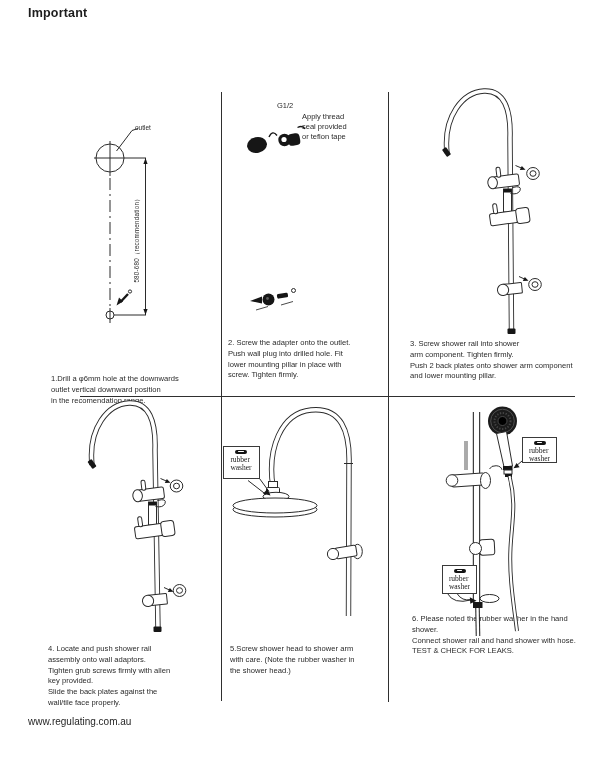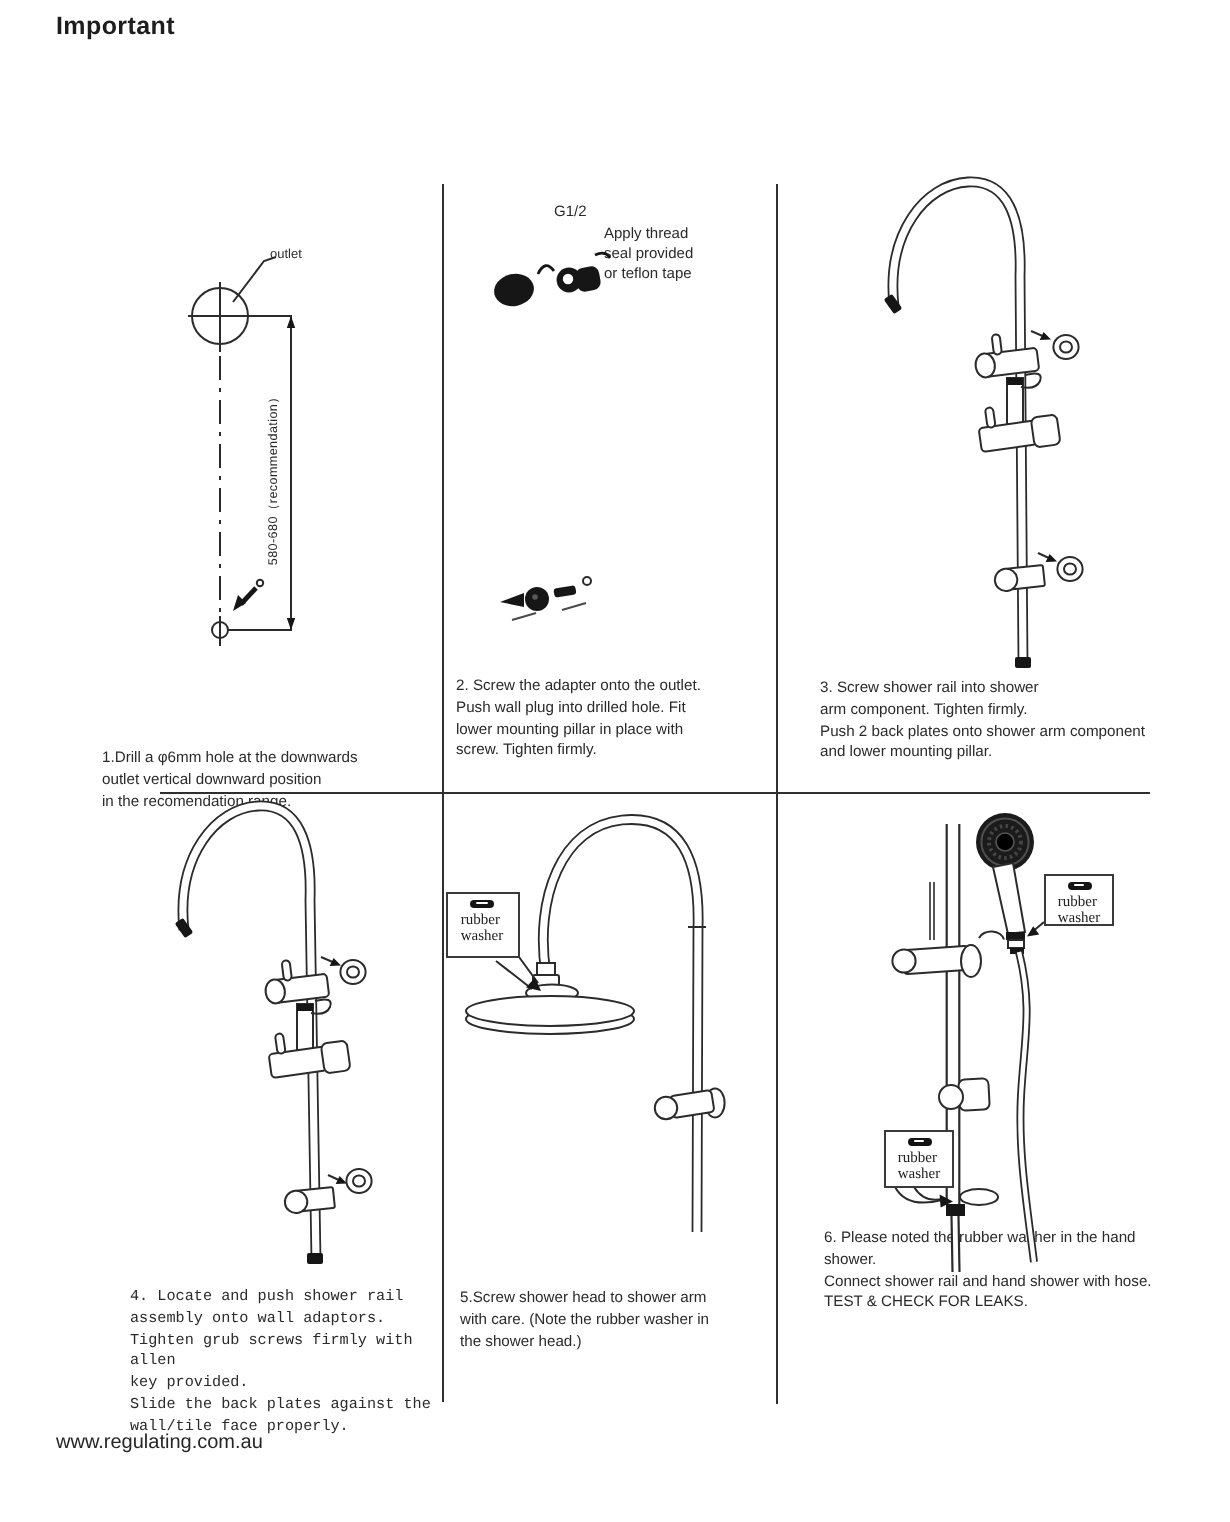--- a/index.html
+++ b/index.html
@@ -179,21 +179,21 @@
         </g>
         <path class="ln" d="M164 587.5 L170.5 590.5"></path>
         <polygon class="blk" points="173.5,591.8 167.8,592 169.8,588"></polygon>
         <g class="cmp">
           <ellipse cx="179.5" cy="590.5" rx="6.3" ry="6"></ellipse>
           <ellipse cx="179.5" cy="590.5" rx="3" ry="2.8"></ellipse>
         </g>
         <rect class="blk" x="153.5" y="626.5" width="8" height="5.5" rx="1"></rect>
       </g>
     </svg>
-    <div class="abs cap" style="left:65px;top:644px;width:162px;font-family:Liberation Mono, monospace;">4. Locate and push shower rail
+    <div class="abs cap" style="left:48px;top:644px;width:162px;">4. Locate and push shower rail
 assembly onto wall adaptors.
 Tighten grub screws firmly with allen
 key provided.
 Slide the back plates against the
 wall/tile face properly.</div>
   </div>
 
   <div>
     <svg class="fig" style="left:222px;top:402px;" width="166" height="240" viewBox="222 402 166 240">
       <g>

